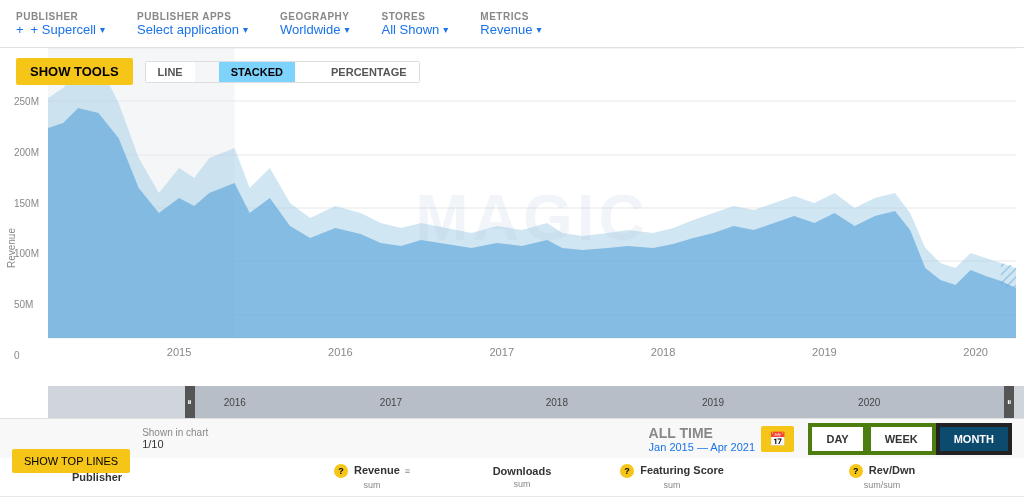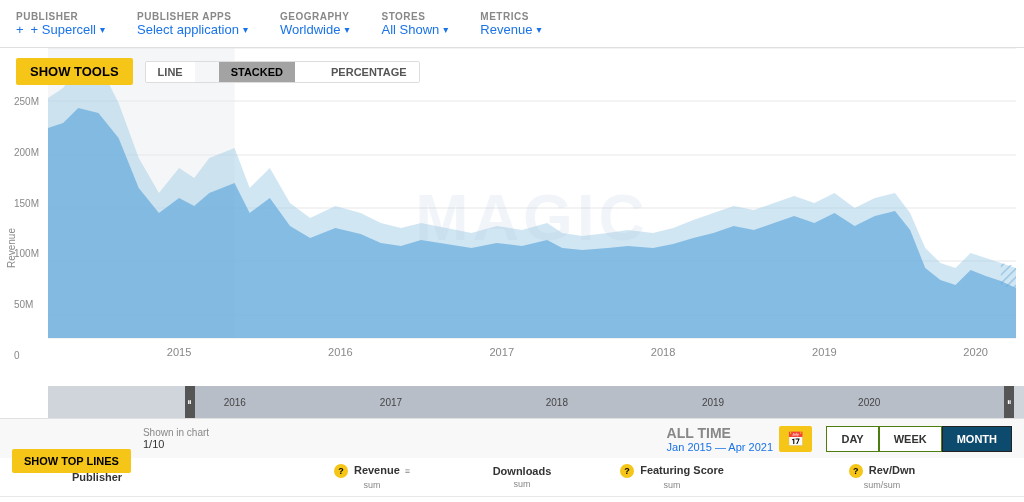--- a/index.html
+++ b/index.html
@@ -10,33 +10,33 @@
     .header-group { display: flex; flex-direction: column; }
     .header-label { font-size: 10px; color: #888; font-weight: 600; text-transform: uppercase; letter-spacing: 0.5px; }
     .header-value { display: flex; align-items: center; gap: 4px; color: #1a73e8; font-weight: 500; font-size: 13px; cursor: pointer; }
     .chevron { font-size: 10px; color: #1a73e8; }
 
     
     .toolbar { display: flex; align-items: center; padding: 6px 16px; gap: 8px; position: absolute; top: 4px; left: 0; z-index: 10; }
     .show-tools-btn { background: #f5c518; border: none; padding: 6px 14px; font-size: 13px; font-weight: 700; cursor: pointer; border-radius: 2px; color: #000; }
     .chart-type-group { display: flex; border: 1px solid #ddd; border-radius: 2px; overflow: hidden; margin-left: 4px; gap: 24px; }
     .chart-type-btn { padding: 4px 12px; font-size: 11px; font-weight: 600; cursor: pointer; background: #fff; border: none; color: #555; }
-    .chart-type-btn.active { background: #a3a3a3; color: #000; }
+    .chart-type-btn.active { background: #7dd3fc; color: #000; }
     .chart-wrapper { position: relative; margin: 0; height: 395px; }
 
     
     .chart-svg-wrapper { position: absolute; left: 48px; top: 0; right: 8px; height: 340px; }
 
     
     .bottom-bar { display: flex; align-items: center; padding: 6px 12px; background: #f8f8f8; border-top: 1px solid #e0e0e0; height: 40px; }
-    .show-top-lines-btn { background: #f5c518; border: none; padding: 6px 12px; font-size: 11px; font-weight: 700; cursor: pointer; border-radius: 2px; color: #000; white-space: nowrap; margin-top: 45px; }
+    .show-top-lines-btn { background: #f5c518; border: none; padding: 6px 12px; font-size: 11px; font-weight: 400; cursor: pointer; border-radius: 2px; color: #000; white-space: nowrap; margin-top: 45px; }
     .all-time-section { margin-left: auto; display: flex; align-items: center; gap: 6px; }
     .calendar-btn { background: #f5c518; border: none; padding: 5px 8px; cursor: pointer; border-radius: 2px; font-size: 14px; }
     .time-group { display: flex; margin-left: 8px; }
-    .time-btn { padding: 6px 14px; font-size: 11px; font-weight: 700; cursor: pointer; border: 1px solid #4d7c0f; background: #fff; color: #333; }
+    .time-btn { padding: 6px 14px; font-size: 11px; font-weight: 700; cursor: pointer; border: 4px solid #4d7c0f; background: #fff; color: #333; }
     .time-btn.active { background: #0c4a6e; color: #fff; border-color: #222; }
 
     
     .table-header { display: flex; align-items: center; padding: 6px 12px; border-bottom: 1px solid #e8e8e8; background: #fff; }
     .col-publisher { flex: 0 0 220px; font-size: 11px; font-weight: 700; color: #333; }
     .col-revenue { flex: 0 0 160px; font-size: 11px; font-weight: 600; color: #333; text-align: center; }
     .col-downloads { flex: 0 0 140px; font-size: 11px; font-weight: 600; color: #333; text-align: center; }
     .col-featuring { flex: 0 0 160px; font-size: 11px; font-weight: 600; color: #333; text-align: center; }
     .col-revdwn { flex: 1; font-size: 11px; font-weight: 600; color: #333; text-align: center; }
     .col-sub { font-size: 9px; color: #888; font-weight: 400; }

